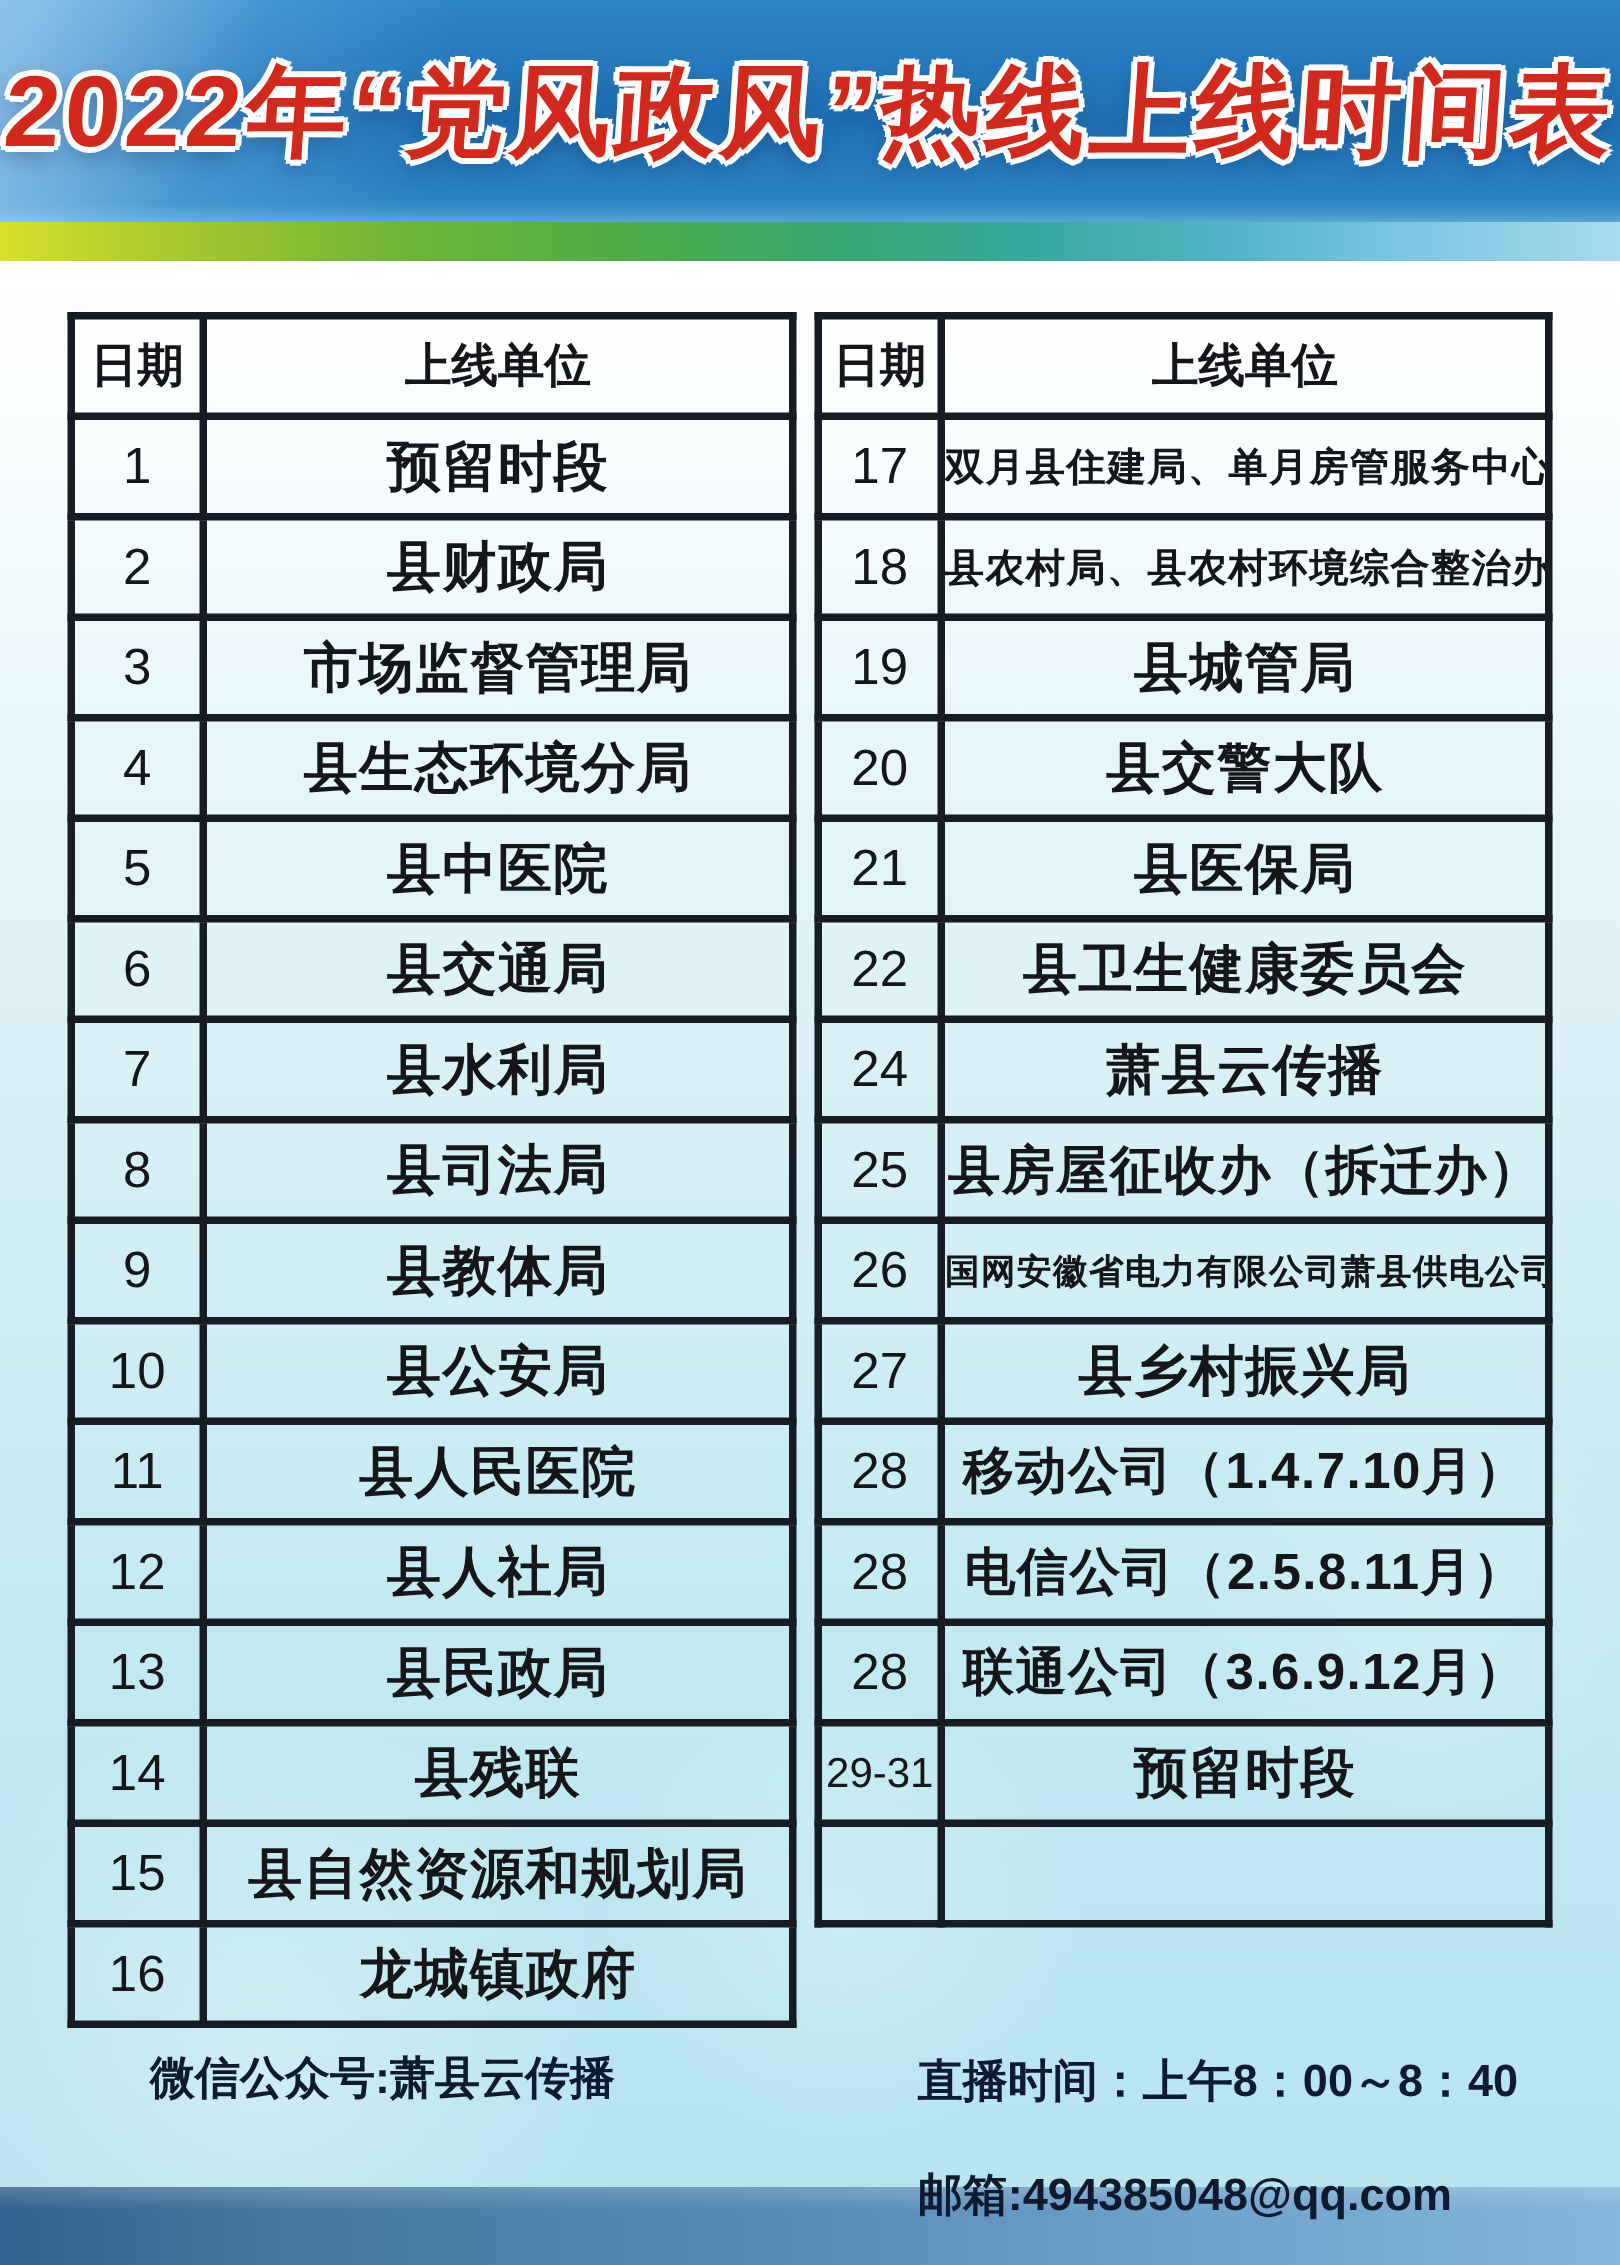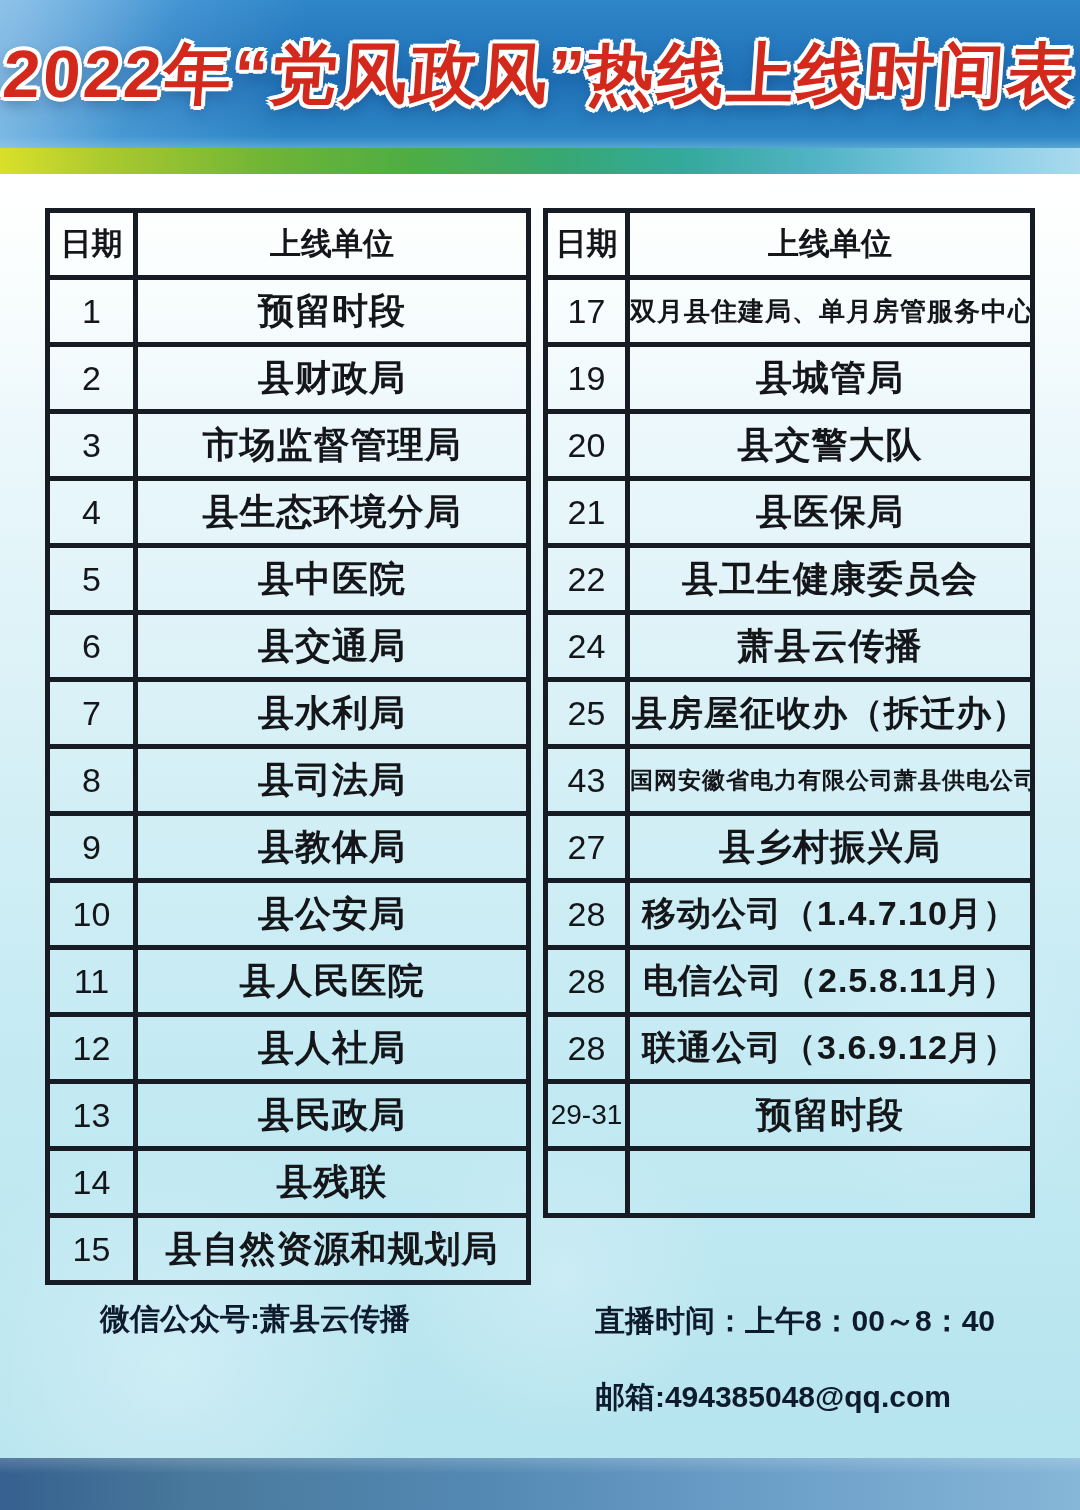--- a/index.html
+++ b/index.html
@@ -40,21 +40,21 @@
     height: 26px;
     background: linear-gradient(90deg,
       #d9e02b 0%, #aac92e 10%, #6fb436 25%, #4ead44 38%,
       #37a873 52%, #33a99b 63%, #52b4c6 76%, #7fc8e2 88%, #a9daee 100%);
   }
   
   .content {
     position: relative;
     height: 1284px;
     box-sizing: border-box;
-    padding: 34px 45px 0 45px;
+    padding: 34px 28px 0 45px;
     background:
       radial-gradient(circle at 16% 93%, rgba(255,255,255,0.30), rgba(255,255,255,0) 16%),
       radial-gradient(circle at 52% 86%, rgba(255,255,255,0.22), rgba(255,255,255,0) 13%),
       radial-gradient(circle at 88% 70%, rgba(255,255,255,0.18), rgba(255,255,255,0) 12%),
       linear-gradient(180deg, #ffffff 0%, #fbfefe 7%, #eaf7fb 22%, #d6f0f6 45%, #c3eaf3 70%, #b6e4ef 100%);
   }
   .tables { display: flex; gap: 12px; align-items: flex-start; }
   table.sched { border-collapse: collapse; table-layout: fixed; background: transparent; }
   table.sched.left  { width: 486px; }
   table.sched.right { width: 492px; }
@@ -178,40 +178,48 @@
               <td class="unit-cell" style="font-size: 36px;">县民政局</td>
             </tr>
             <tr>
               <td class="date-cell">14</td>
               <td class="unit-cell" style="font-size: 36px;">县残联</td>
             </tr>
             <tr>
               <td class="date-cell">15</td>
               <td class="unit-cell" style="font-size: 36px;">县自然资源和规划局</td>
             </tr>
+            <tr>
+              <td class="date-cell">16</td>
+              <td class="unit-cell" style="font-size: 36px;">龙城镇政府</td>
+            </tr>
           </tbody>
       </table>
 
       <table class="sched right">
         <colgroup>
             <col style="width:82px">
             <col>
           </colgroup>
         <thead>
           <tr>
             <th>日期</th>
             <th>上线单位</th>
           </tr>
         </thead>
         <tbody>
             <tr>
               <td class="date-cell">17</td>
               <td class="unit-cell" style="font-size: 26px;">双月县住建局、单月房管服务中心</td>
             </tr>
             <tr>
+              <td class="date-cell">18</td>
+              <td class="unit-cell" style="font-size: 26px;">县农村局、县农村环境综合整治办</td>
+            </tr>
+            <tr>
               <td class="date-cell">19</td>
               <td class="unit-cell" style="font-size: 36px;">县城管局</td>
             </tr>
             <tr>
               <td class="date-cell">20</td>
               <td class="unit-cell" style="font-size: 36px;">县交警大队</td>
             </tr>
             <tr>
               <td class="date-cell">21</td>
               <td class="unit-cell" style="font-size: 36px;">县医保局</td>
@@ -222,21 +230,21 @@
             </tr>
             <tr>
               <td class="date-cell">24</td>
               <td class="unit-cell" style="font-size: 36px;">萧县云传播</td>
             </tr>
             <tr>
               <td class="date-cell">25</td>
               <td class="unit-cell" style="font-size: 35px;">县房屋征收办（拆迁办）</td>
             </tr>
             <tr>
-              <td class="date-cell">43</td>
+              <td class="date-cell">26</td>
               <td class="unit-cell" style="font-size: 23px;">国网安徽省电力有限公司萧县供电公司</td>
             </tr>
             <tr>
               <td class="date-cell">27</td>
               <td class="unit-cell" style="font-size: 36px;">县乡村振兴局</td>
             </tr>
             <tr>
               <td class="date-cell">28</td>
               <td class="unit-cell" style="font-size: 34px;">移动公司（1.4.7.10月）</td>
             </tr>

